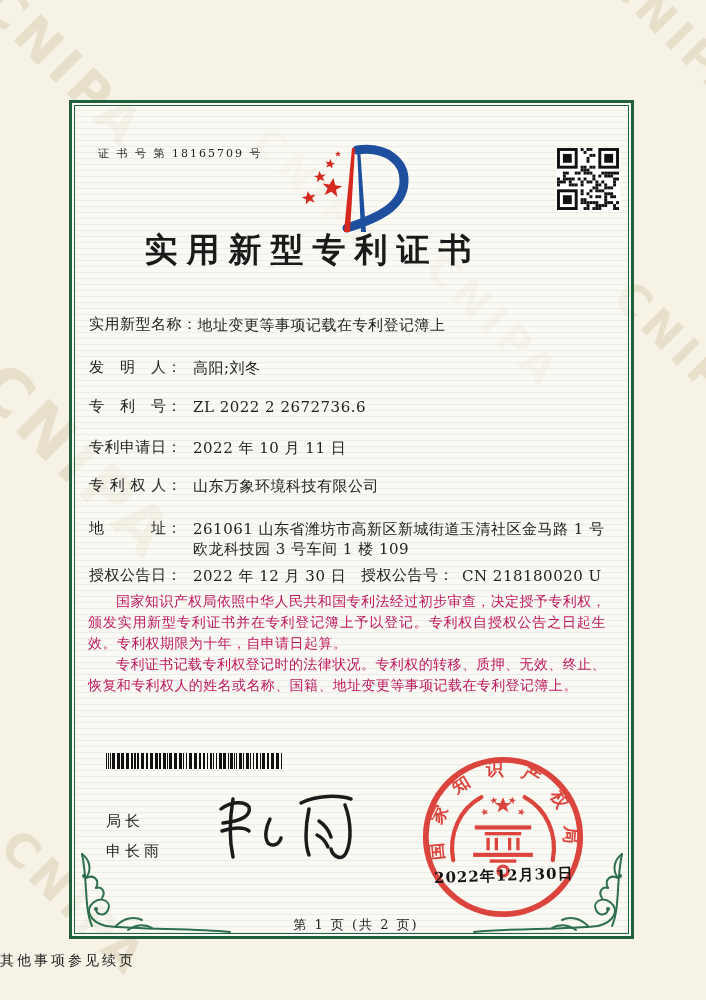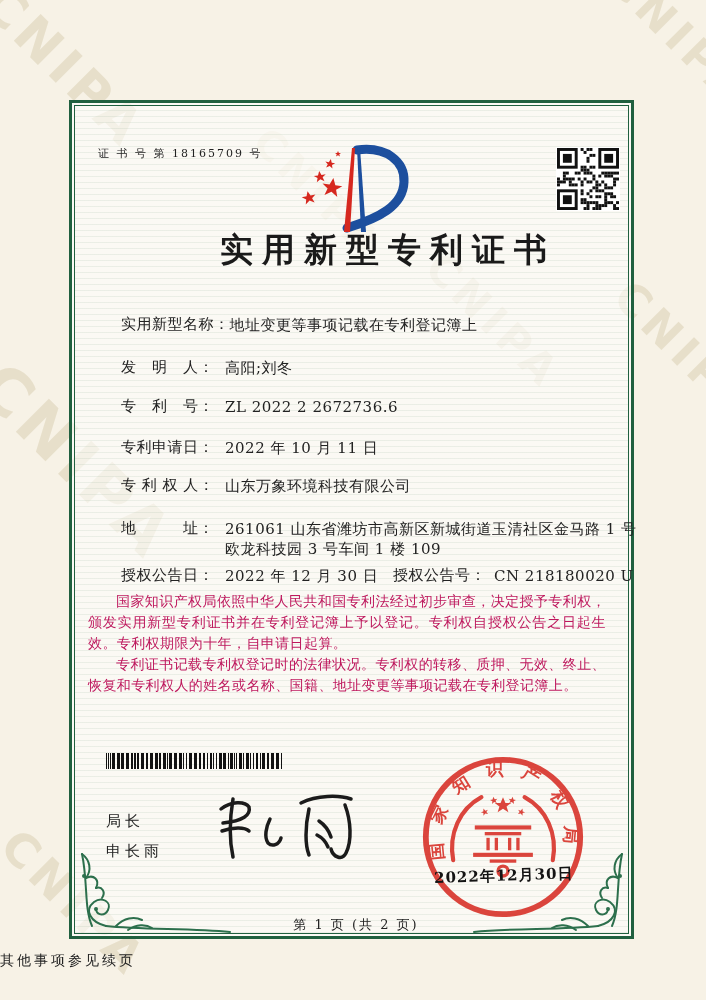--- a/index.html
+++ b/index.html
@@ -17,24 +17,24 @@
   .wm7{left:236px;top:170px;font-size:40px;color:#efe8d8;}
   
   .frame{position:absolute;left:69px;top:100px;width:565px;height:839px;border:3px solid #20603f;
          z-index:2;background:rgba(255,255,255,0.55);box-sizing:border-box;}
   .frame-inner{position:absolute;inset:2px;border:1px solid #20603f;
          background-image:repeating-linear-gradient(0deg,rgba(90,140,105,0.10) 0px,rgba(90,140,105,0.10) 1px,rgba(255,255,255,0) 1px,rgba(255,255,255,0) 6px);}
   
   .cert-no{position:absolute;left:98px;top:146px;font-size:11px;letter-spacing:2px;z-index:3;}
   .logo{position:absolute;left:287px;top:134px;z-index:3;}
   .qr{position:absolute;left:556px;top:147px;z-index:3;background:#fff;padding:1px;}
-  .title{position:absolute;left:69px;top:228px;width:487px;text-align:right;font-size:33px;
+  .title{position:absolute;left:69px;top:228px;width:487px;text-align:center;font-size:33px;
          font-weight:bold;letter-spacing:9px;z-index:3;color:#1a1a1a;}
   .frow{position:absolute;left:89px;font-size:15px;z-index:3;letter-spacing:0.5px;}
-  .flabel{display:inline-block;min-width:104px;vertical-align:top;white-space:pre;margin-left:32px;}
+  .flabel{display:inline-block;min-width:104px;vertical-align:top;white-space:pre;}
   .fvalue{display:inline-block;max-width:425px;vertical-align:top;line-height:20px;}
   .f0{top:315px}.f1{top:358px}.f2{top:397px}.f3{top:438px}.f4{top:476px}.f5{top:519px}
   .grow{top:566px;width:530px;}
   .grant2{position:absolute;left:272px;top:0;white-space:nowrap;}
   .grant2 .flabel{min-width:0;margin-right:8px;}
   .paras{position:absolute;left:88px;top:591px;width:518px;font-size:14px;line-height:21px;
          z-index:3;text-align:justify;letter-spacing:0.4px;color:#be185d;}
   .paras p{margin:0;text-indent:2em;}
   .barcode{position:absolute;left:106px;top:753px;z-index:3;}
   .director-title{position:absolute;left:106px;top:812px;font-size:15px;letter-spacing:4px;z-index:3;}

